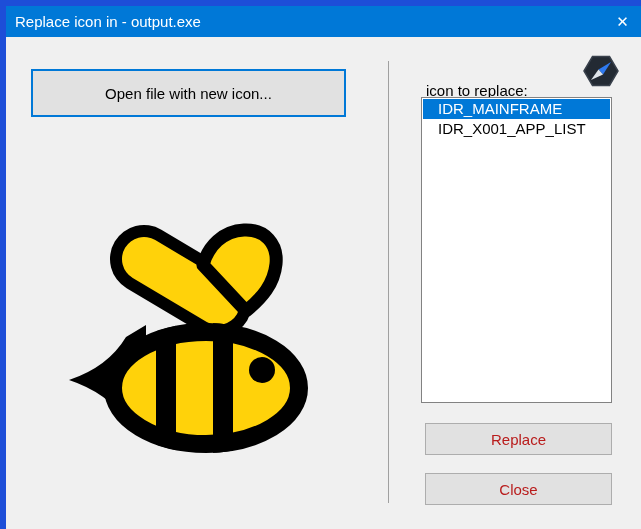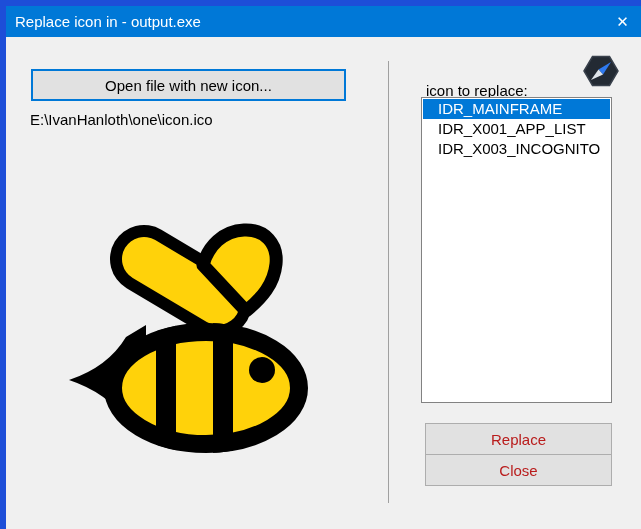--- a/index.html
+++ b/index.html
@@ -13,21 +13,21 @@
   }
   .title-text{
     color:#ffffff;font-size:15px;padding-left:9px;white-space:nowrap;
   }
   .close-btn{
     position:absolute;top:0;right:0;width:45px;height:31px;
     display:flex;align-items:center;justify-content:center;
     color:#ffffff;font-size:15px;cursor:pointer;
   }
   .open-btn{
-    position:absolute;left:25px;top:63px;width:315px;height:32px;
+    position:absolute;left:25px;top:63px;width:315px;height:48px;
     background:#e1e1e1;border:2px solid #0078d7;box-sizing:border-box;
     font-family:"Liberation Sans",sans-serif;font-size:15px;color:#000;
     display:flex;align-items:center;justify-content:center;cursor:pointer;
   }
   .file-path{
     position:absolute;left:24px;top:105px;font-size:15px;color:#000;white-space:nowrap;
   }
   .bee{position:absolute;left:60px;top:217px;}
   .divider{
     position:absolute;left:382px;top:55px;width:1px;height:442px;background:#a0a0a0;
@@ -47,35 +47,34 @@
     white-space:nowrap;cursor:default;
   }
   .list-item.selected{background:#0078d7;color:#ffffff;}
   .win-btn{
     position:absolute;left:419px;width:187px;height:32px;
     background:#e1e1e1;border:1px solid #adadad;box-sizing:border-box;
     font-family:"Liberation Sans",sans-serif;font-size:15px;color:#b91c1c;
     display:flex;align-items:center;justify-content:center;cursor:pointer;
   }
   .replace-btn{top:417px;}
-  .close-btn2{top:448px;}
+  .close-btn2{top:467px;}
 </style>
 </head>
 <body>
 
 <div class="window">
 
   <div class="titlebar">
     <span class="title-text">Replace icon in - output.exe</span>
   </div>
   <div class="close-btn">✕</div>
 
   <button class="open-btn">Open file with new icon...</button>
 
-  <div class="file-path">E:\IvanHanloth\one\icon.ico</div>
 
   <svg class="bee" width="250" height="238" viewBox="0 0 250 238">
 
     <g>
       <line x1="78" y1="36" x2="152" y2="80" stroke="#000000" stroke-width="68" stroke-linecap="round"></line>
       <line x1="78" y1="36" x2="152" y2="80" stroke="#ffd20a" stroke-width="44" stroke-linecap="round"></line>
     </g>
 
     <path d="M 137,42 C 142,23 157,8 178,7 C 199,6 212,21 210,41 C 208,61 196,75 180,88 Z" fill="#ffd20a" stroke="#000000" stroke-width="13" stroke-linejoin="round"></path>
 
@@ -102,19 +101,18 @@
 
   <svg class="hex-icon" width="36" height="38" viewBox="0 0 36 38">
     <polygon points="1,19 9.5,4.5 26.5,4.5 35,19 26.5,33.5 9.5,33.5" fill="#232a33" stroke="#39414c" stroke-width="1.5"></polygon>
     <polygon points="28,10 15.5,17.5 20,22.5" fill="#2f7af0"></polygon>
     <polygon points="8,28 20,22.5 15.5,17.5" fill="#dfe4ea"></polygon>
   </svg>
 
   <div class="listbox" role="listbox">
     <div class="list-item selected">IDR_MAINFRAME</div>
     <div class="list-item">IDR_X001_APP_LIST</div>
-    <div class="list-item">IDR_X003_INCOGNITO</div>
   </div>
 
   <button class="win-btn replace-btn">Replace</button>
   <button class="win-btn close-btn2">Close</button>
 
 </div>
 
 </body></html>

